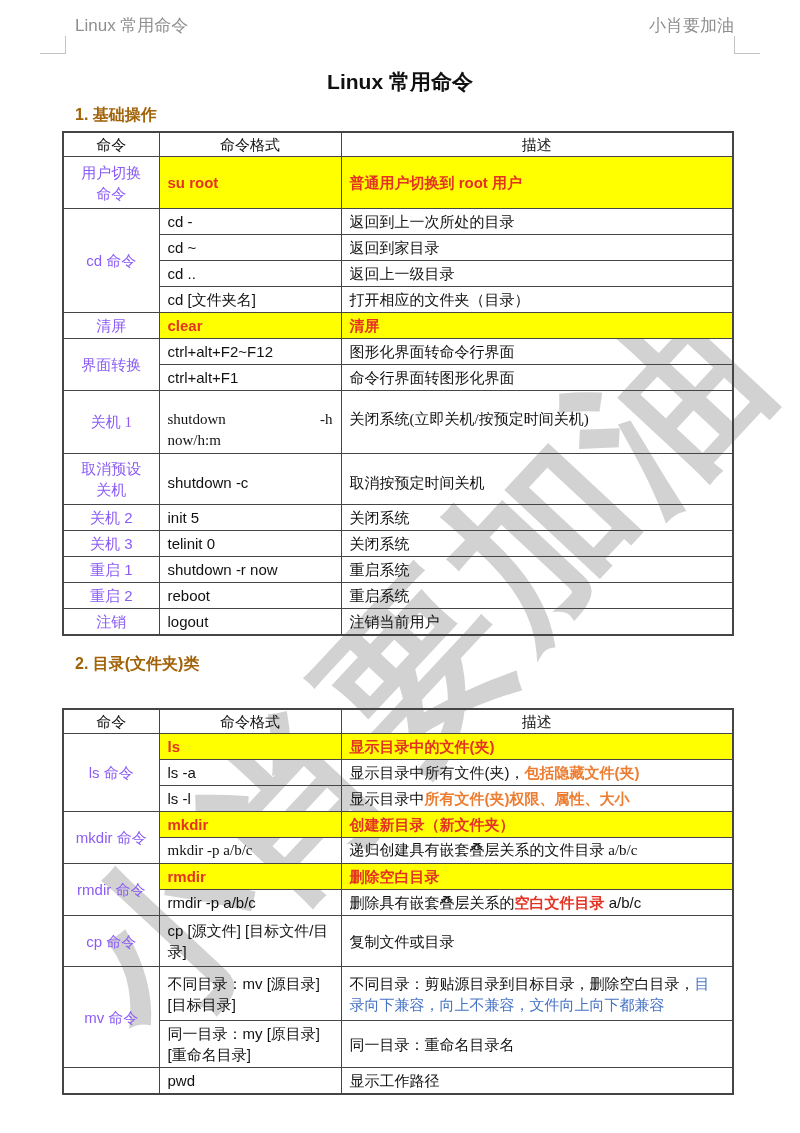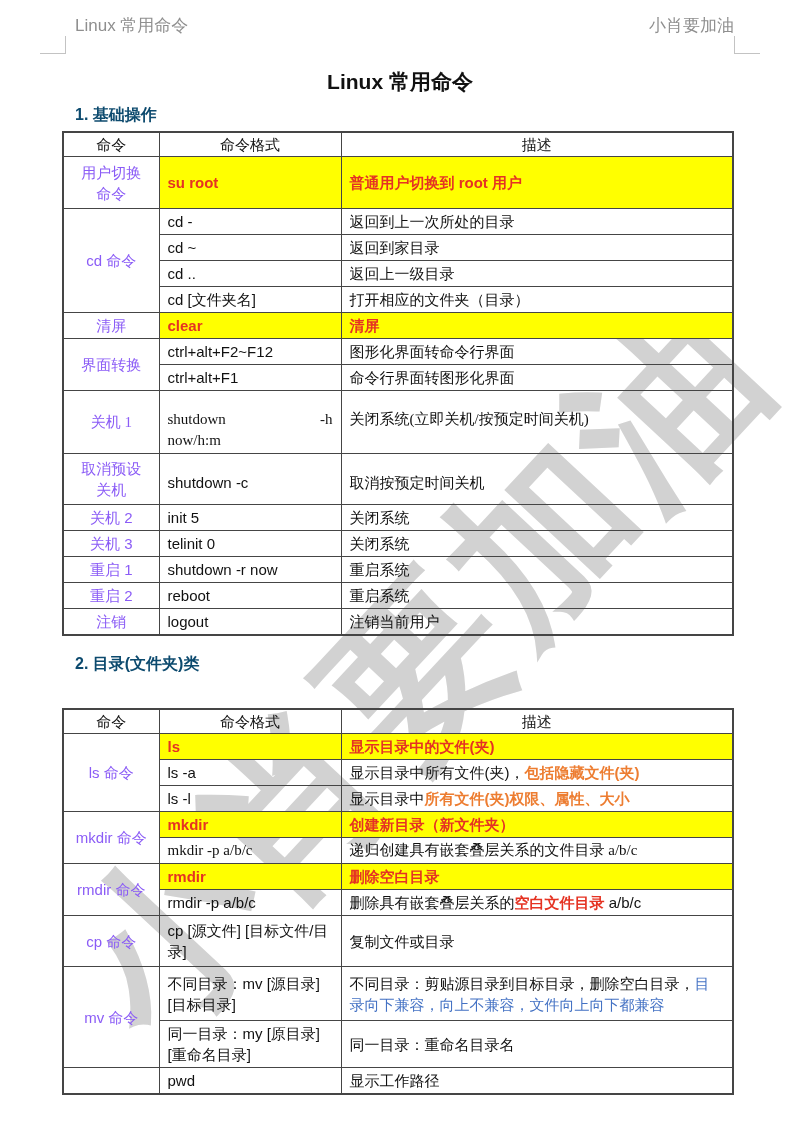--- a/index.html
+++ b/index.html
@@ -45,21 +45,21 @@
     width:26px; height:18px;
     border-left:1px solid #c3c3c3;
     border-bottom:1px solid #c3c3c3;
   }
   .doc-title {
     position:absolute; left:0; top:68px; width:100%;
     text-align:center; font-size:21px; font-weight:700; color:#111;
   }
   .sec-heading {
     position:absolute; left:75px;
-    font-size:16px; font-weight:700; color:#0c4a6e;
+    font-size:16px; font-weight:700; color:#a16207;
   }
   #sec1-heading { top:105px; }
   #sec2-heading { top:654px; }
 
   table.cmd-table {
     position:absolute; left:62px;
     width:670px;
     border-collapse:collapse;
     table-layout:fixed;
     border:2px solid #454545;

